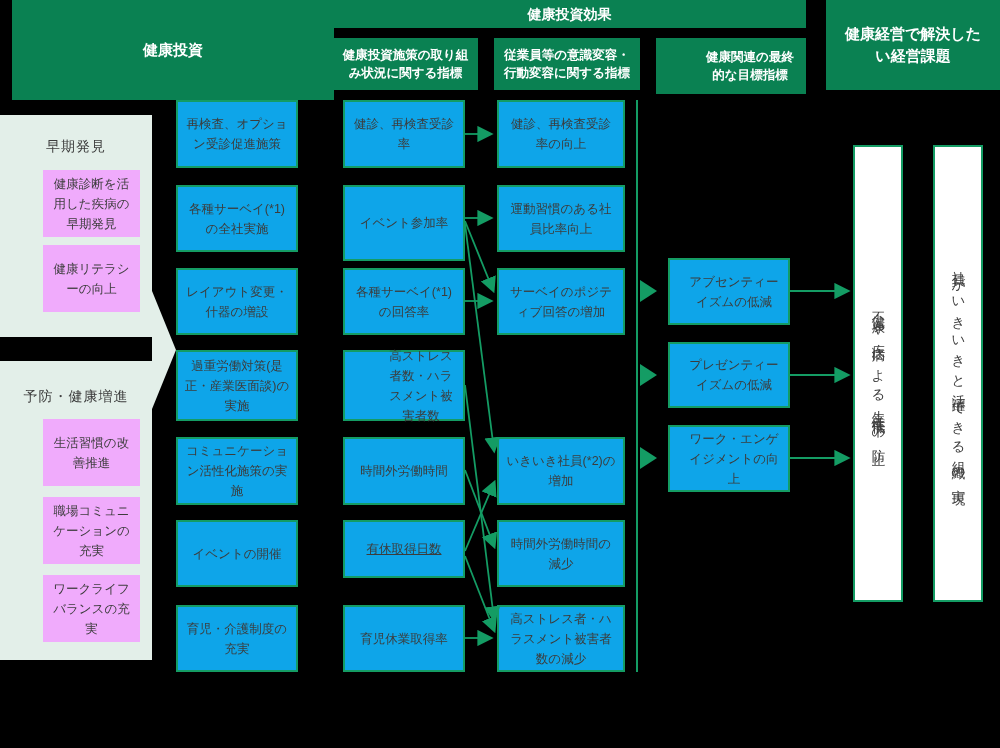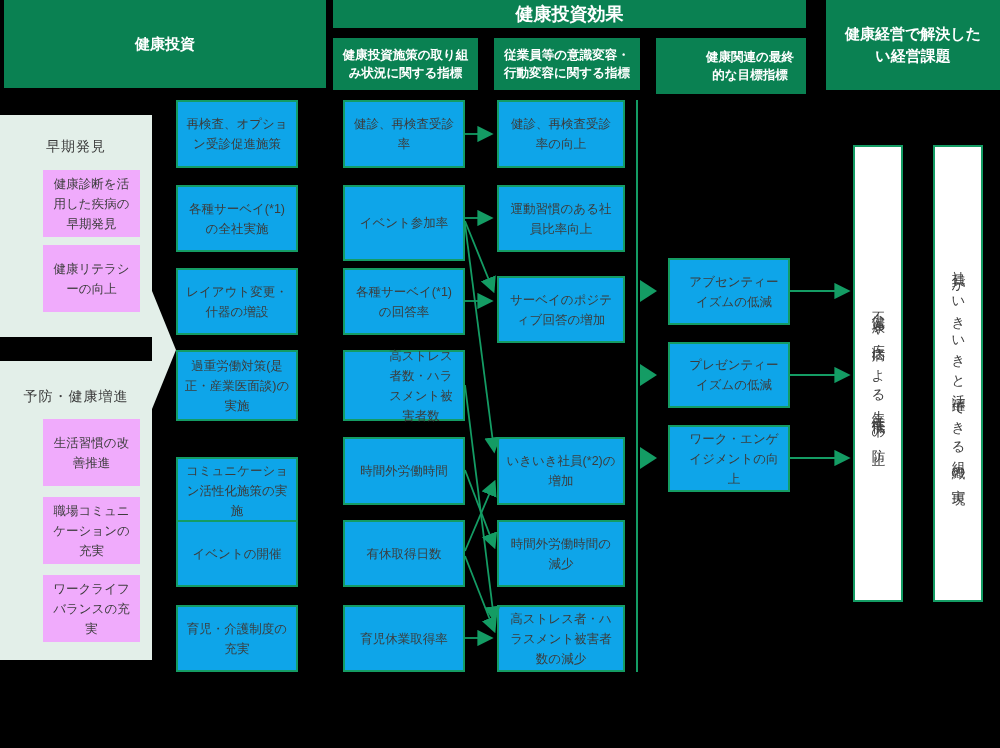--- a/index.html
+++ b/index.html
@@ -2,21 +2,21 @@
 <html style="--header-green: #0a8152; --accent-green: #149c64; --pale: #e3efe9; --background: #000000; --text-dark: #3c3c3c;"><head>
 <meta charset="utf-8">
 <style>
   html,body{margin:0;padding:0;background:#000;}
   #canvas{position:relative;width:1000px;height:748px;background:var(--background,#000);
           font-family:"Liberation Sans","DejaVu Sans",sans-serif;overflow:hidden;}
   .hdr{position:absolute;background:var(--header-green,#0a8152);color:#fff;font-weight:bold;
        display:flex;align-items:center;justify-content:center;text-align:center;
        box-sizing:border-box;line-height:1.5;}
   .hdr.main{font-size:15px;}
-  .hdr.bar{font-size:18px;}
+  .hdr.bar{font-size:14px;}
   .hdr.sub{font-size:12.5px;line-height:1.45;padding:2px 6px;}
   .panel{position:absolute;left:0;width:152px;background:var(--pale,#e3efe9);}
   .panel-title{position:absolute;left:0;width:152px;text-align:center;color:var(--text-dark,#3c3c3c);
        font-size:14px;letter-spacing:1px;}
   .pnode{position:absolute;left:43px;width:97px;height:67px;background:#f0abfc;
        display:flex;align-items:center;justify-content:center;text-align:center;
        font-size:12.5px;color:var(--text-dark,#3c3c3c);line-height:1.6;padding:2px 5px;box-sizing:border-box;}
   .node{position:absolute;background:#0ea5e9;border:2px solid var(--accent-green,#149c64);
        display:flex;align-items:center;justify-content:center;text-align:center;
        font-size:12.5px;color:var(--text-dark,#3c3c3c);line-height:1.6;
@@ -34,21 +34,21 @@
   svg.overlay line.collector{stroke-width:2;}
   svg.overlay .tri{fill:var(--accent-green,#149c64);}
   svg.overlay .pale-tri{fill:var(--pale,#e3efe9);}
   svg.overlay marker path{fill:var(--accent-green,#149c64);}
 </style>
 </head>
 <body>
 
 <div id="canvas">
 
-  <div class="hdr main" style="left:4px;top:0;width:322px;height:88px;">
+  <div class="hdr main" style="left:12px;top:0;width:322px;height:100px;">
     <span>健康投資</span>
   </div>
   <div class="hdr bar" style="left:333px;top:0;width:473px;height:28px;">
     <span>健康投資効果</span>
   </div>
   <div class="hdr sub" style="left:333px;top:38px;width:145px;height:52px;">
     <span>健康投資施策の取り組み状況に関する指標</span>
   </div>
   <div class="hdr sub" style="left:494px;top:38px;width:146px;height:52px;">
     <span>従業員等の意識変容・行動変容に関する指標</span>
@@ -69,35 +69,35 @@
 
   <div class="panel-title" style="top:388px;">予防・健康増進</div>
   <div class="pnode" style="top:419px;">生活習慣の改善推進</div>
   <div class="pnode" style="top:497px;">職場コミュニケーションの充実</div>
   <div class="pnode" style="top:575px;">ワークライフバランスの充実</div>
 
   <div class="node c2" style="top:100px;height:68px;">再検査、オプション受診促進施策</div>
   <div class="node c2" style="top:185px;height:67px;">各種サーベイ(*1)の全社実施</div>
   <div class="node c2" style="top:268px;height:67px;">レイアウト変更・什器の増設</div>
   <div class="node c2" style="top:350px;height:71px;">過重労働対策(是正・産業医面談)の実施</div>
-  <div class="node c2" style="top:437px;height:68px;margin-top:20px;">コミュニケーション活性化施策の実施</div>
+  <div class="node c2" style="top:437px;height:68px;">コミュニケーション活性化施策の実施</div>
   <div class="node c2" style="top:520px;height:67px;">イベントの開催</div>
   <div class="node c2" style="top:605px;height:67px;">育児・介護制度の充実</div>
 
   <div class="node c3" style="top:100px;height:68px;">健診、再検査受診率</div>
   <div class="node c3" style="top:185px;height:76px;">イベント参加率</div>
   <div class="node c3" style="top:268px;height:67px;">各種サーベイ(*1)の回答率</div>
   <div class="node c3" style="top:350px;height:71px;padding-left:40px;">高ストレス者数・ハラスメント被害者数</div>
   <div class="node c3" style="top:437px;height:68px;">時間外労働時間</div>
-  <div class="node c3" style="top:520px;height:67px;">有休取得日数</div>
+  <div class="node c3" style="top:520px;height:58px;text-decoration:underline;">有休取得日数</div>
   <div class="node c3" style="top:605px;height:67px;">育児休業取得率</div>
 
   <div class="node c4" style="top:100px;height:68px;">健診、再検査受診率の向上</div>
   <div class="node c4" style="top:185px;height:67px;">運動習慣のある社員比率向上</div>
-  <div class="node c4" style="top:268px;height:67px;margin-top:8px;">サーベイのポジティブ回答の増加</div>
+  <div class="node c4" style="top:268px;height:67px;">サーベイのポジティブ回答の増加</div>
   <div class="node c4" style="top:437px;height:68px;">いきいき社員(*2)の増加</div>
   <div class="node c4" style="top:520px;height:67px;">時間外労働時間の減少</div>
   <div class="node c4" style="top:605px;height:67px;">高ストレス者・ハラスメント被害者数の減少</div>
 
   <div class="node c5" style="top:258px;height:67px;">アブセンティーイズムの低減</div>
   <div class="node c5" style="top:342px;height:66px;">プレゼンティーイズムの低減</div>
   <div class="node c5" style="top:425px;height:67px;">ワーク・エンゲイジメントの向上</div>
 
   <div class="vbox" style="left:853px;">不健康や疾病による生産性低下の防止</div>
   <div class="vbox" style="left:933px;">社員がいきいきと活躍できる組織の実現</div>

